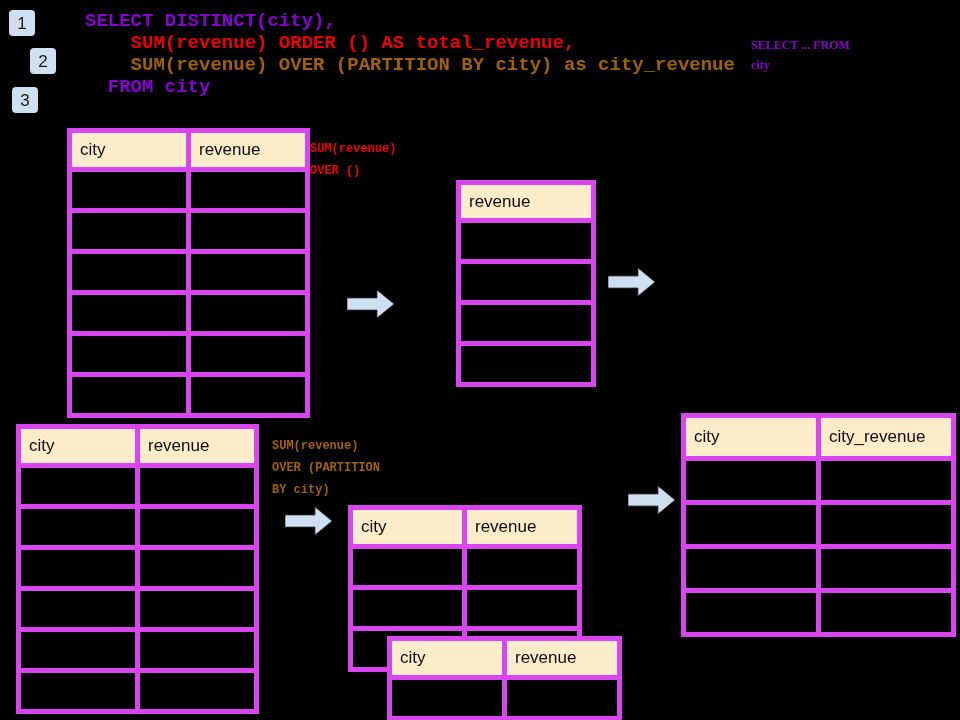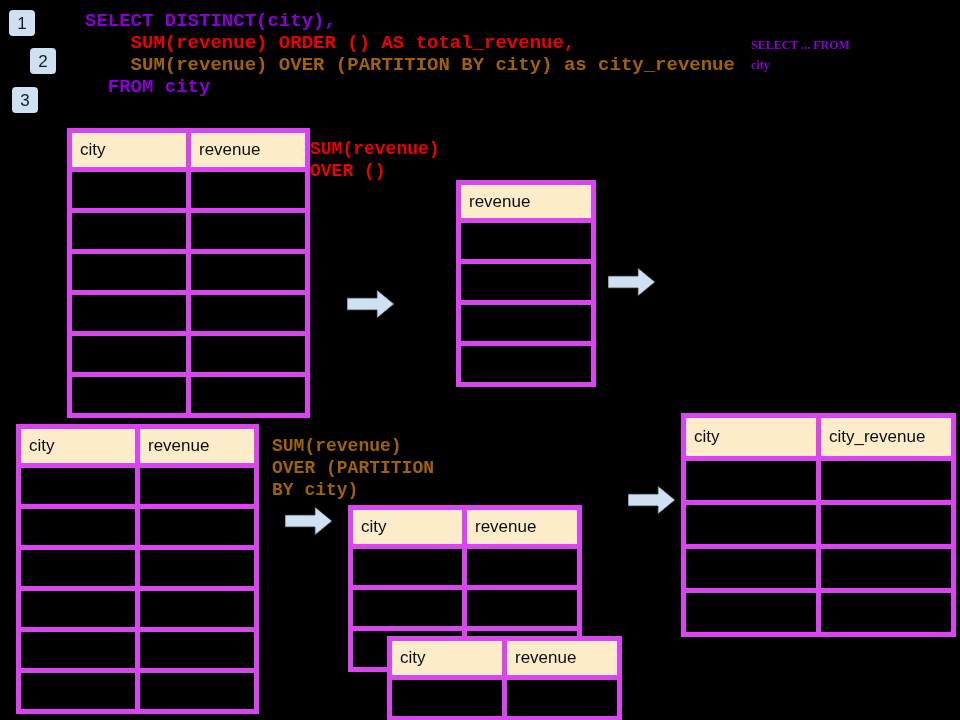--- a/index.html
+++ b/index.html
@@ -53,21 +53,21 @@
     font-weight: bold;
     line-height: 19px;
     white-space: pre;
     color: #8a00d4;
   }
 
   
   .annot {
     position: absolute;
     font-family: "Liberation Mono", "DejaVu Sans Mono", monospace;
-    font-size: 18px;
+    font-size: 12px;
     font-weight: bold;
     line-height: 22px;
     white-space: pre;
   }
 
   
   .tbl {
     position: absolute;
     border-collapse: collapse;
     table-layout: fixed;

